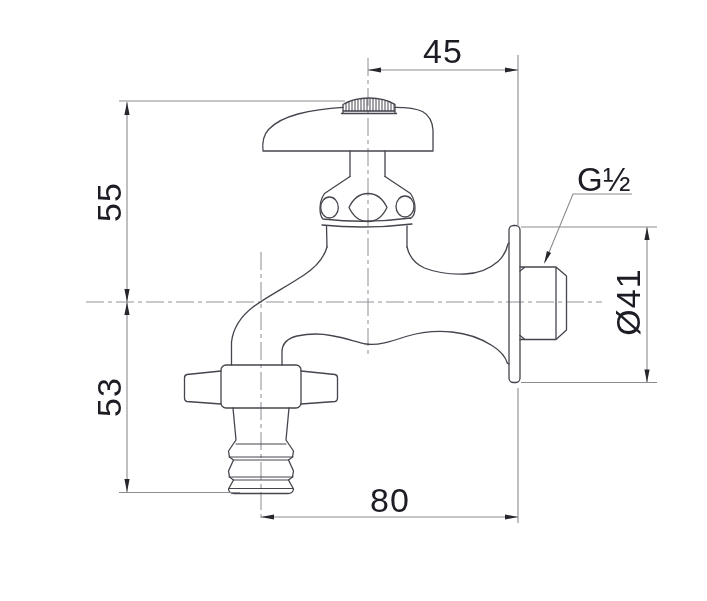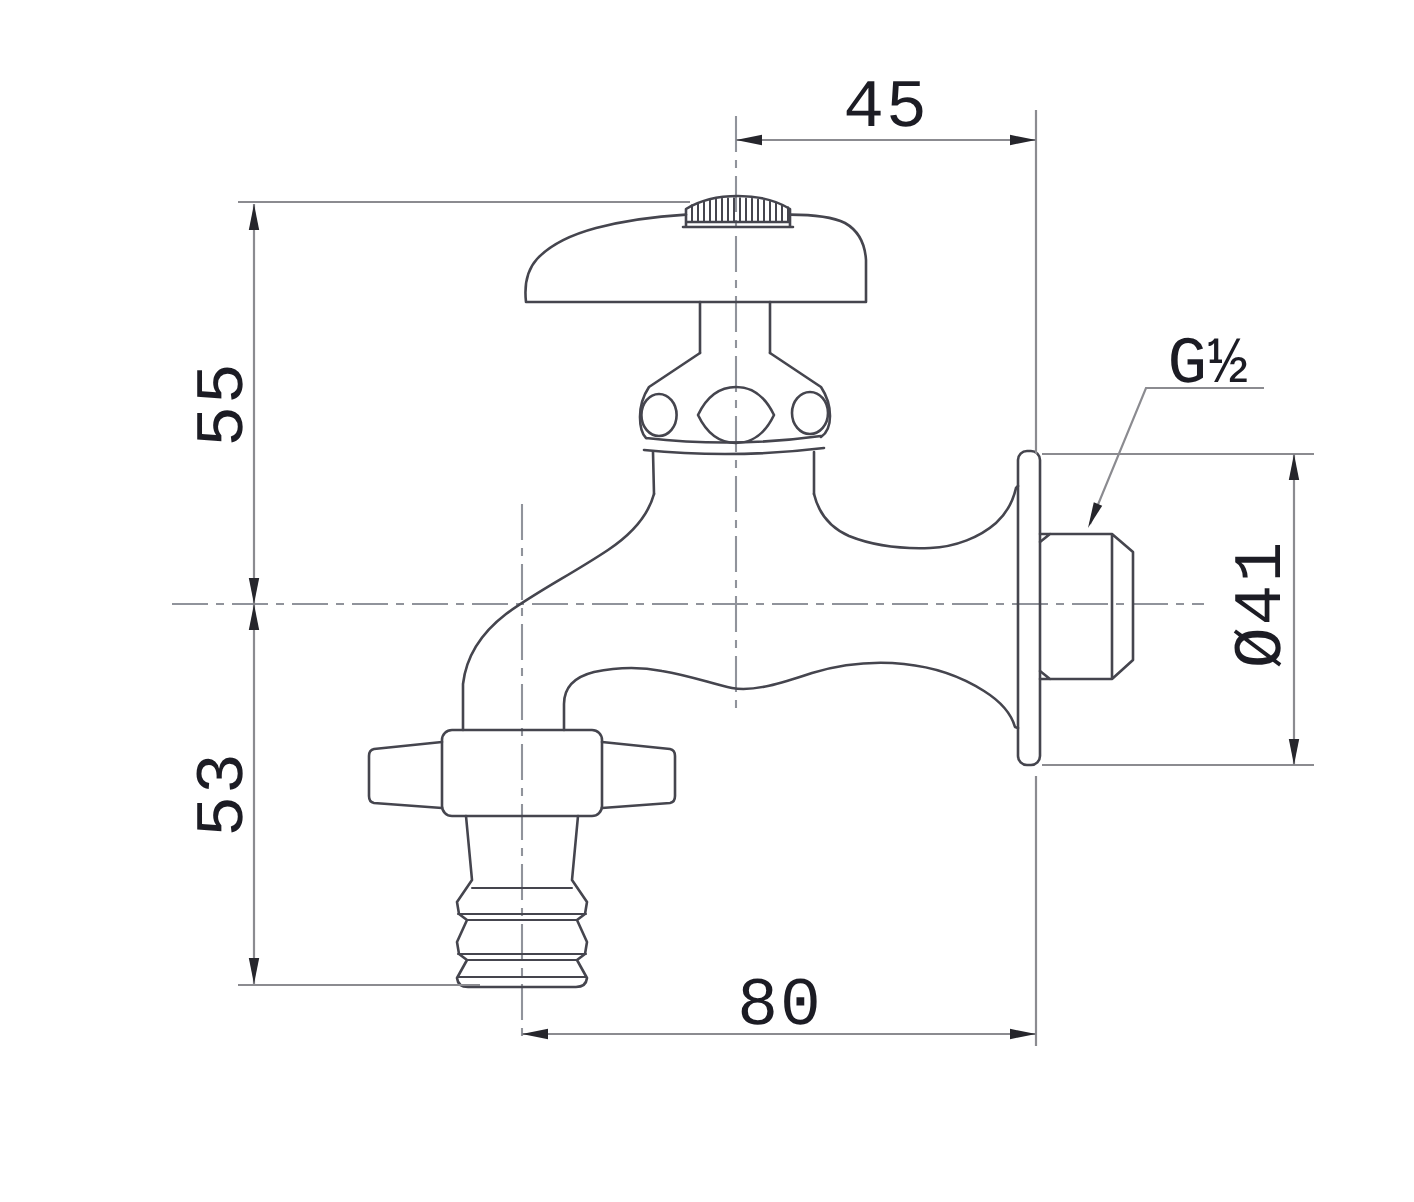--- a/index.html
+++ b/index.html
@@ -1,17 +1,17 @@
 <!DOCTYPE html>
 <html><head>
 <meta charset="utf-8">
 <style>
   html,body{margin:0;padding:0;background:#ffffff;}
   #stage{position:relative;width:707px;height:601px;background:#ffffff;overflow:hidden;
-         font-family:Liberation Mono, monospace;}
+         font-family:Liberation Sans, sans-serif;}
   svg{display:block;}
   .outline{fill:none;stroke:#45454e;stroke-width:1.3;stroke-linecap:round;stroke-linejoin:round;}
   .thin{fill:none;stroke:#45454e;stroke-width:1;stroke-linecap:round;}
   .dim{fill:none;stroke:#8b8b90;stroke-width:1.1;}
   .center{fill:none;stroke:#90939b;stroke-width:1.05;stroke-dasharray:18 4 4 4;}
   .arrow{fill:#26262c;stroke:none;}
   .dimtext{fill:#1c1c24;font-size:34px;letter-spacing:1px;}
   .threadtext{fill:#1c1c24;font-size:33px;letter-spacing:0.5px;}
 </style>
 </head>

